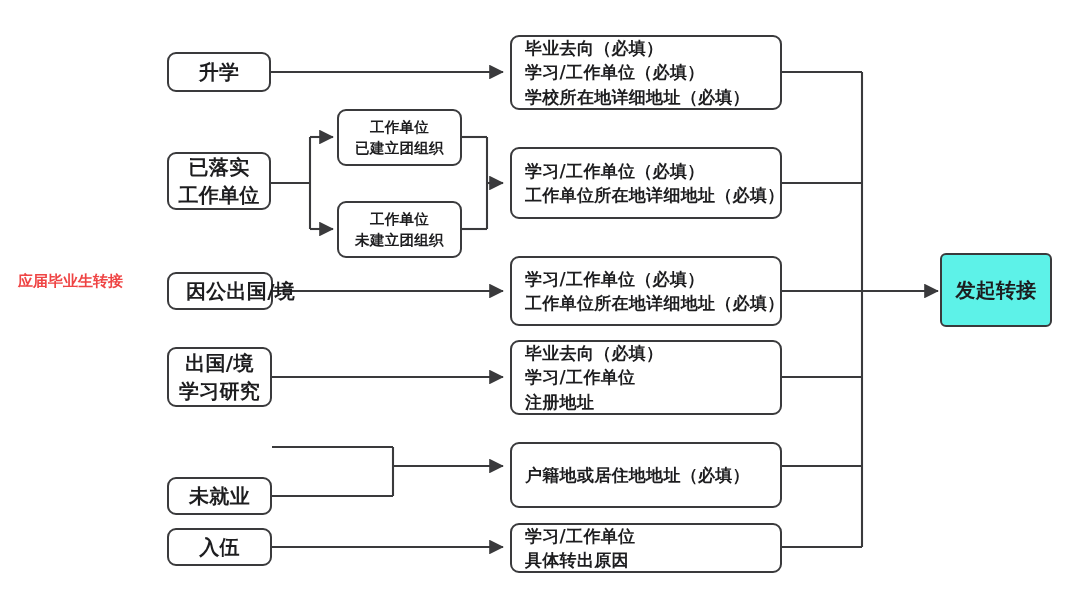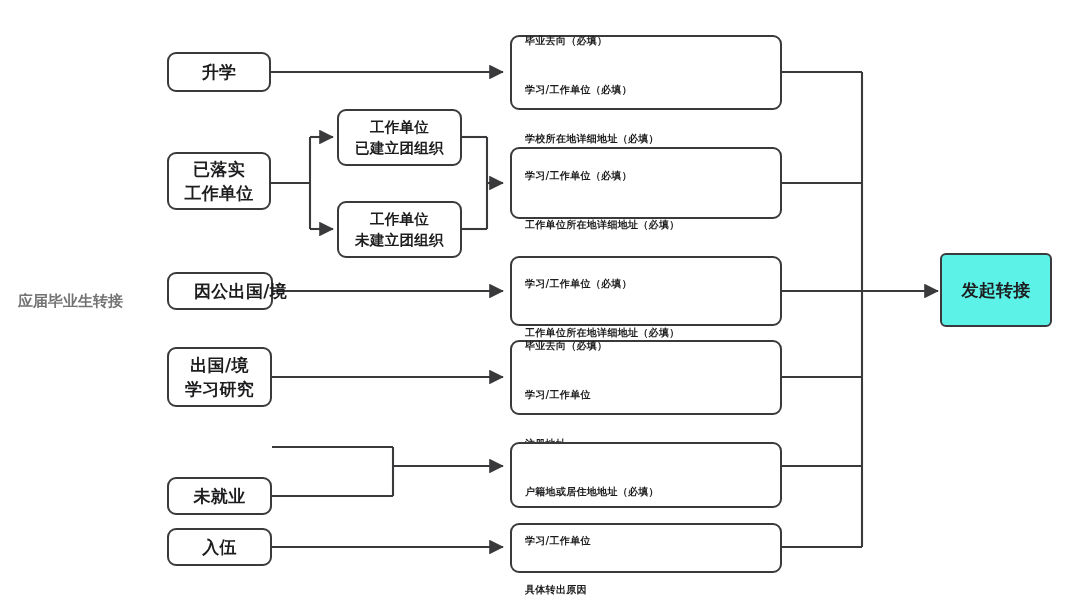--- a/index.html
+++ b/index.html
@@ -46,30 +46,29 @@
   .node.left-pad {
     align-items: flex-start;
     padding-left: 13px;
     text-align: left;
   }
   .node .ln {
     display: block;
     line-height: 1.42;
     white-space: nowrap;
   }
-  .s15 .ln { font-size: 17px; }
+  .s15 .ln { font-size: 20px; }
   .s14 .ln { font-size: 14.5px; }
-  .s13 .ln { font-size: 10px; margin-top: 35px; }
+  .s13 .ln { font-size: 17px; }
   .root-label {
     position: absolute;
-    color: #737373;
+    color: #ef4444;
     font-weight: bold;
     font-size: 15px;
     white-space: nowrap;
-    margin-top: 20px;
   }
   .terminal {
     background: #5df2e8;
     border: 2px solid #3a3a3c;
     border-radius: 6px;
   }
 </style>
 </head>
 <body>
 

